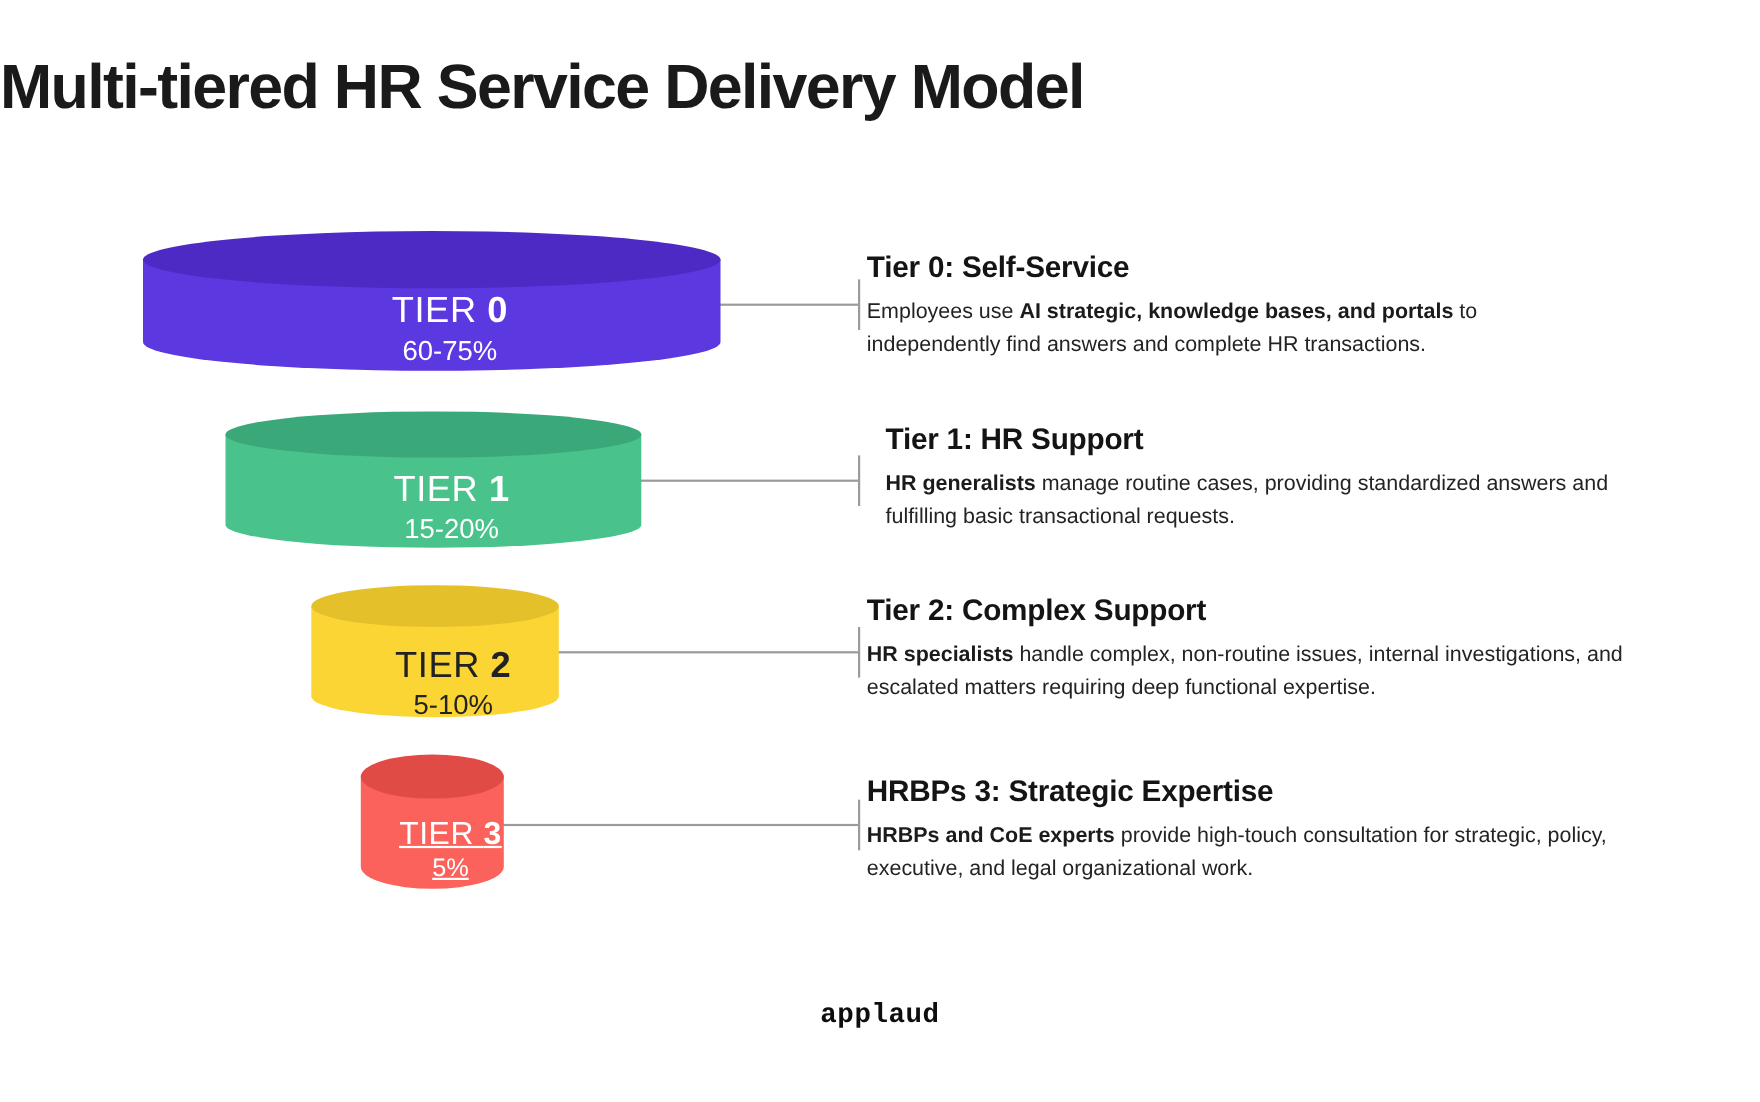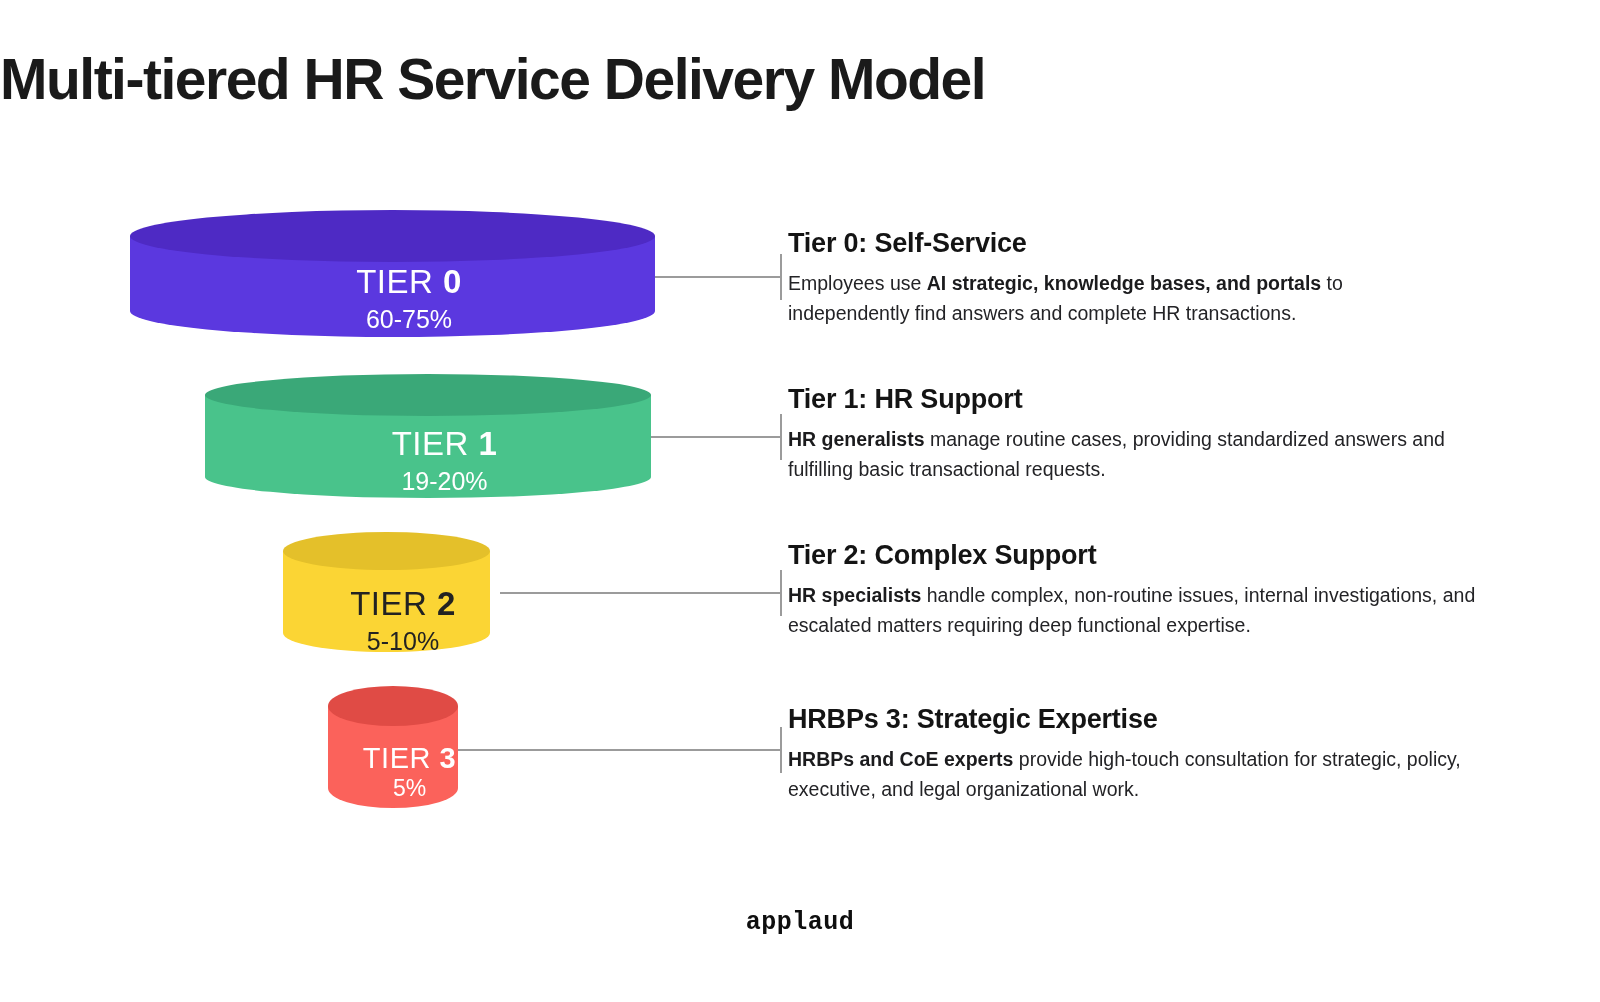--- a/index.html
+++ b/index.html
@@ -59,40 +59,40 @@
 
   
   .t0 .cyl       { left: 130px; top: 210px; width: 525px; height: 127px; }
   .t0 .cap       { height: 52px; }
   .t0 .side      { top: 26px; border-radius: 0 0 50% 50% / 0 0 26px 26px; }
   .t0 .label-wrap{ top: 54px; }
   .t0 .h-line    { left: 645px; top: 276px; width: 136px; }
   .t0 .v-tick    { left: 780px; top: 254px; height: 46px; }
   .t0 .tier-text { top: 228px; width: 620px; }
 
-  .t1 .cyl       { left: 205px; top: 374px; width: 446px; height: 124px; }
+  .t1 .cyl       { left: 205px; top: 374px; width: 378px; height: 124px; }
   .t1 .cap       { height: 42px; }
   .t1 .side      { top: 21px; border-radius: 0 0 50% 50% / 0 0 21px 21px; }
   .t1 .label-wrap{ top: 52px; }
   .t1 .h-line    { left: 575px; top: 436px; width: 206px; }
   .t1 .v-tick    { left: 780px; top: 414px; height: 46px; }
-  .t1 .tier-text { top: 384px; width: 680px; }
+  .t1 .tier-text { top: 384px; width: 680px; margin-left: 17px; }
 
-  .t2 .cyl       { left: 283px; top: 532px; width: 207px; height: 120px; }
+  .t2 .cyl       { left: 283px; top: 532px; width: 225px; height: 120px; }
   .t2 .cap       { height: 38px; }
   .t2 .side      { top: 19px; border-radius: 0 0 50% 50% / 0 0 19px 19px; }
   .t2 .label-wrap{ top: 54px; }
   .t2 .h-line    { left: 500px; top: 592px; width: 281px; }
   .t2 .v-tick    { left: 780px; top: 570px; height: 46px; }
   .t2 .tier-text { top: 540px; width: 700px; }
 
   .t3 .cyl       { left: 328px; top: 686px; width: 130px; height: 122px; }
   .t3 .cap       { height: 40px; }
   .t3 .side      { top: 20px; border-radius: 0 0 50% 50% / 0 0 20px 20px; }
-  .t3 .label-wrap{ top: 56px; }
+  .t3 .label-wrap{ top: 56px; text-decoration: underline; }
   .t3 .tier-label{ font-size: 29px; }
   .t3 .tier-pct  { font-size: 23px; margin-top: 1px; }
   .t3 .h-line    { left: 450px; top: 749px; width: 331px; }
   .t3 .v-tick    { left: 780px; top: 727px; height: 46px; }
   .t3 .tier-text { top: 704px; width: 680px; }
 
   .footer-logo {
     position: absolute; top: 908px; left: 0; width: 100%;
     text-align: center;
     font-size: 25px; font-weight: bold; letter-spacing: 0.5px;
@@ -123,21 +123,21 @@
       <p class="tier-desc"><span>Employees use </span><b>AI strategic, knowledge bases, and portals</b><span> to independently find answers and complete HR transactions.</span></p>
     </div>
   </section>
 
   <section class="tier t1" style="--cap: #3aa878; --body: #49c38b; --label: #ffffff;">
     <div class="cyl">
       <div class="side"></div>
       <div class="cap"></div>
       <div class="label-wrap">
         <div class="tier-label"><span>TIER</span> <b>1</b></div>
-        <div class="tier-pct">19-20%</div>
+        <div class="tier-pct">15-20%</div>
       </div>
     </div>
     <div class="h-line"></div>
     <div class="v-tick"></div>
     <div class="tier-text">
       <h2 class="tier-heading"><span>Tier 1: </span><b>HR Support</b></h2>
       <p class="tier-desc"><span></span><b>HR generalists</b><span> manage routine cases, providing standardized answers and fulfilling basic transactional requests.</span></p>
     </div>
   </section>
 

